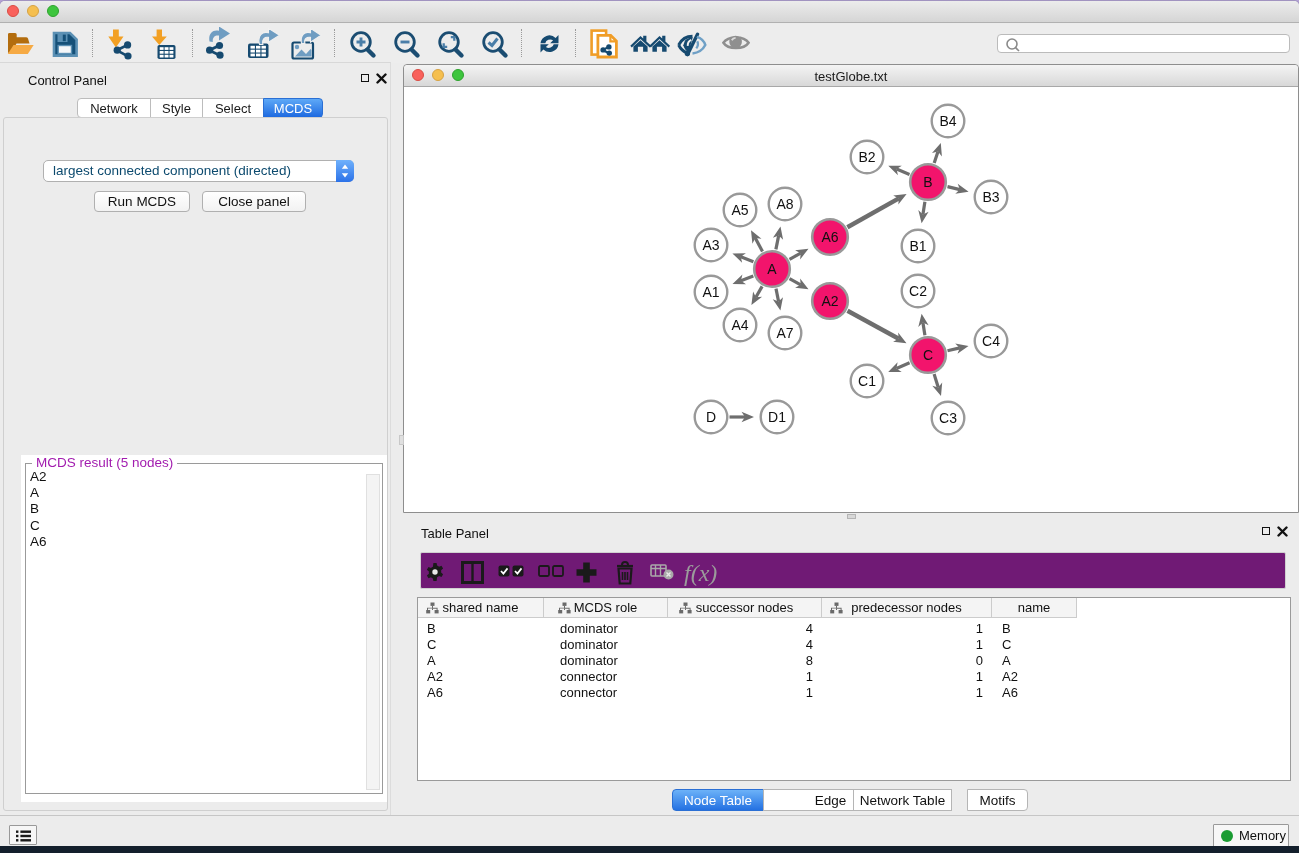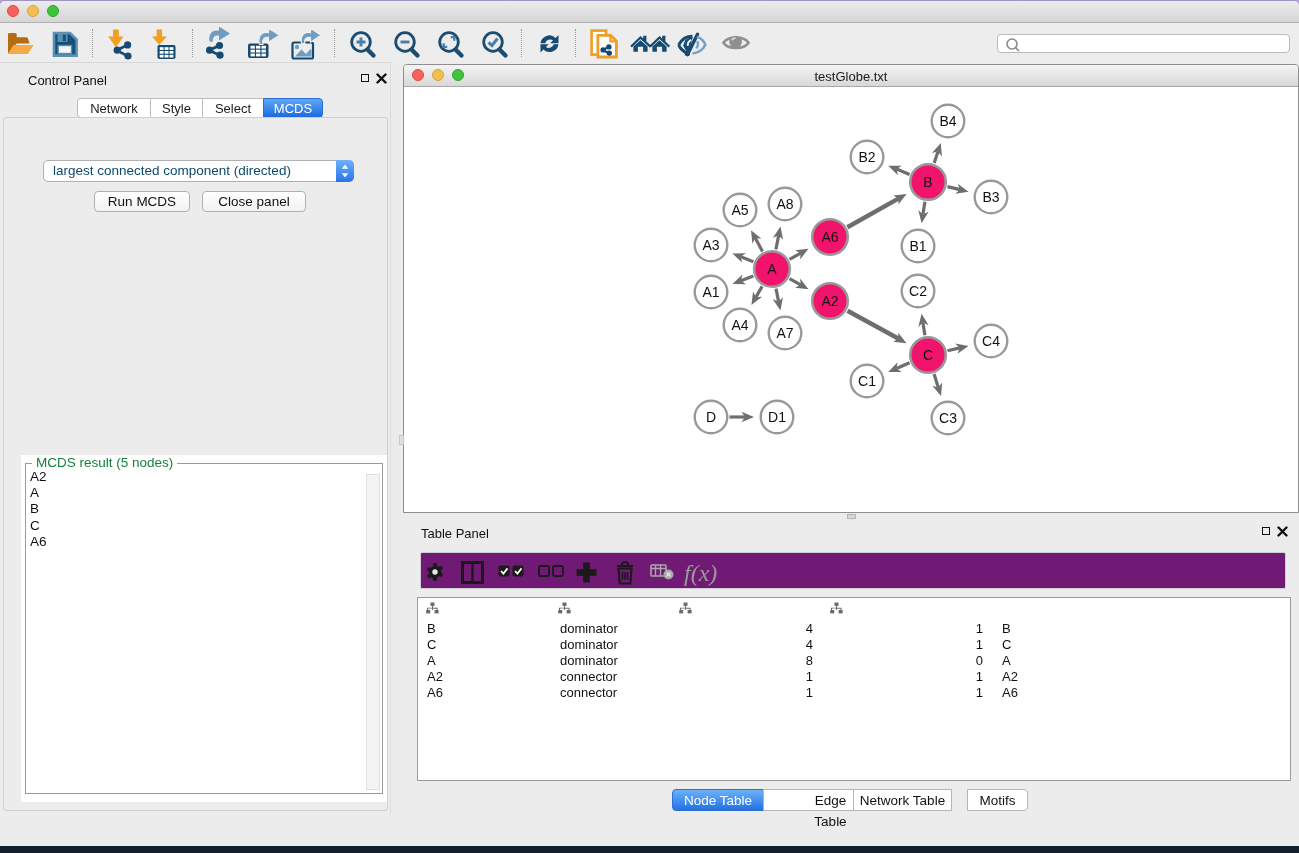--- a/index.html
+++ b/index.html
@@ -23,21 +23,21 @@
 #cpanel .hdr { position:absolute; left:28px; top:10px; font-size:13px; color:#111; }
 #cptabs { position:absolute; left:77px; top:35px; height:20px; }
 .cptab { position:absolute; top:0; height:20px; background:#fff; border:1px solid #bcbcbc; font-size:13px; color:#1a1a1a; text-align:center; line-height:19px; }
 #cpcontent { position:absolute; left:3px; top:54px; width:385px; height:694px; border:1px solid #cfcfcf; border-radius:3px; background:#ececec; }
 #optlabel { position:absolute; left:0; top:17px; width:100%; text-align:center; font-size:13.5px; color:#111; }
 #dropdown { position:absolute; left:39px; top:42px; width:311px; height:22px; background:#fff; border:1px solid #b0b0b0; border-radius:5px; font-size:13.5px; color:#0c4a6e; line-height:20px; padding-left:9px; }
 #ddbtn { position:absolute; right:-1px; top:-1px; width:18px; height:22px; border-radius:0 5px 5px 0; background:linear-gradient(#6fb1fc,#2c72e8); }
 .btn { position:absolute; height:21px; background:linear-gradient(#ffffff,#f2f2f2); border:1px solid #b0b0b0; border-radius:4px; font-size:13.5px; color:#111; text-align:center; line-height:19px; }
 #resultbox { position:absolute; left:17px; top:337px; width:366px; height:347px; background:#fff; }
 #resultgroup { position:absolute; left:4px; top:8px; width:358px; height:331px; border:1px solid #9a9a9a; }
-#resultlabel { position:absolute; left:6px; top:-9px; background:#fff; padding:0 4px; font-size:13.5px; color:#15803d; }
+#resultlabel { position:absolute; left:6px; top:-9px; background:#fff; padding:0 4px; font-size:13.5px; color:#a21caf; }
 #resultlist { position:absolute; left:1px; top:5px; font-size:13.5px; color:#111; line-height:16.2px; padding-left:3px; }
 #resultscroll { position:absolute; right:2px; top:10px; width:14px; height:316px; background:#f4f4f4; border:1px solid #e0e0e0; }
 
 #netwin { position:absolute; left:403px; top:63px; width:896px; height:449px; background:#fff; border:1px solid #8e8e8e; border-radius:4px 4px 0 0; }
 #nettitle { position:absolute; left:0; top:0; width:100%; height:22px; background:linear-gradient(#f4f4f4,#d8d8d8); border-bottom:1px solid #a8a8a8; border-radius:4px 4px 0 0; }
 #nettitle .title { position:absolute; top:4px; left:0; width:100%; text-align:center; font-size:13px; color:#1a1a1a; }
 #nettitle .t1 { left:8px; background:#f9615c; border:0.5px solid #d94c44; }
 #nettitle .t2 { left:28px; background:#f5bf4f; border:0.5px solid #d6a243; }
 #nettitle .t3 { left:48px; background:#3ec53e; border:0.5px solid #2fa32f; }
 #netcanvas { position:absolute; left:0; top:23px; width:894px; height:424px; background:#fff; }
@@ -373,20 +373,27 @@
       </svg>
       <svg style="position:absolute;left:229px;top:11px" width="24" height="16" viewBox="0 0 24 16">
         <rect x="1" y="1" width="15" height="11" rx="1" fill="none" stroke="#a9a9a9" stroke-width="1.6"></rect>
         <path d="M1 4.5 h15 M5.5 1 v11 M10.5 1 v11" stroke="#a9a9a9" stroke-width="1.4"></path>
         <circle cx="18.5" cy="10.5" r="5" fill="#a9a9a9"></circle>
         <path d="M16.5 8.5 l4 4 M20.5 8.5 l-4 4" stroke="#e9e9e9" stroke-width="1.4"></path>
       </svg>
       <div style="position:absolute;left:263px;top:7px;font-family:'Liberation Serif',serif;font-style:italic;font-size:24px;color:#9b9b9b;">f(x)</div>
     </g></div>
     <div id="ttable">
+      <div id="thead">
+        <div class="th" style="left:0;width:126px;">shared name</div>
+        <div class="th" style="left:126px;width:124px;">MCDS role</div>
+        <div class="th" style="left:250px;width:154px;">successor nodes</div>
+        <div class="th" style="left:404px;width:170px;">predecessor nodes</div>
+        <div class="th" style="left:574px;width:85px;border-right:1px solid #cccccc;">name</div>
+      </div>
       <svg class="treeic" style="left:8px" width="13" height="12" viewBox="0 0 13 12">
           <g fill="#6a6a6a">
             <rect x="4.5" y="0.5" width="4" height="3.4"></rect>
             <rect x="0.2" y="8" width="4" height="3.4"></rect>
             <rect x="8.6" y="8" width="4" height="3.4"></rect>
             <path d="M6 3.9 h1 v2.6 h-5 v1.8 h-1 v-2.6 h5 z M7 4 v4 h-1 v-4 z M11.6 5.7 h-1 v2.6 h1 z M11.6 5.7 h-5 v1 h5 z"></path>
           </g>
         </svg>
       <svg class="treeic" style="left:140px" width="13" height="12" viewBox="0 0 13 12">
           <g fill="#6a6a6a">
@@ -440,14 +447,32 @@
           <div class="td" style="left:584px;top:87px">A6</div>
       </div>
     </div>
     <div id="ttabs">
       <div class="ttab" style="left:0;width:92px;background:linear-gradient(#6cb2f8,#2471e2);color:#fff;border-color:#2a6fd4;border-radius:4px 0 0 4px;">Node Table</div>
       <div class="ttab" style="left:91px;width:91px;padding-left:44px;">Edge Table</div>
       <div class="ttab" style="left:181px;width:99px;">Network Table</div>
       <div class="ttab" style="left:295px;width:61px;border-radius:0 4px 4px 0;">Motifs</div>
     </div>
   </div>
+  <div id="statusbar">
+    <div id="listbtn">
+      <svg style="position:absolute;left:6px;top:4px" width="15" height="12" viewBox="0 0 15 12">
+        <g fill="#1a1a1a">
+            <rect x="0" y="0.5" width="2.4" height="2.4"></rect>
+            <rect x="0" y="4.8" width="2.4" height="2.4"></rect>
+            <rect x="0" y="9.1" width="2.4" height="2.4"></rect>
+            <rect x="4.4" y="0.5" width="10.6" height="2.4"></rect>
+            <rect x="4.4" y="4.8" width="10.6" height="2.4"></rect>
+            <rect x="4.4" y="9.1" width="10.6" height="2.4"></rect>
+          </g>
+      </svg>
+    </div>
+    <div id="membtn">
+      <div style="position:absolute;left:7px;top:5px;width:12px;height:12px;border-radius:50%;background:#1b9c33;"></div>
+      <div style="position:absolute;left:25px;top:3px;">Memory</div>
+    </div>
+  </div>
 </div>
 <div id="deskbottom"></div>
 
 </body></html>

